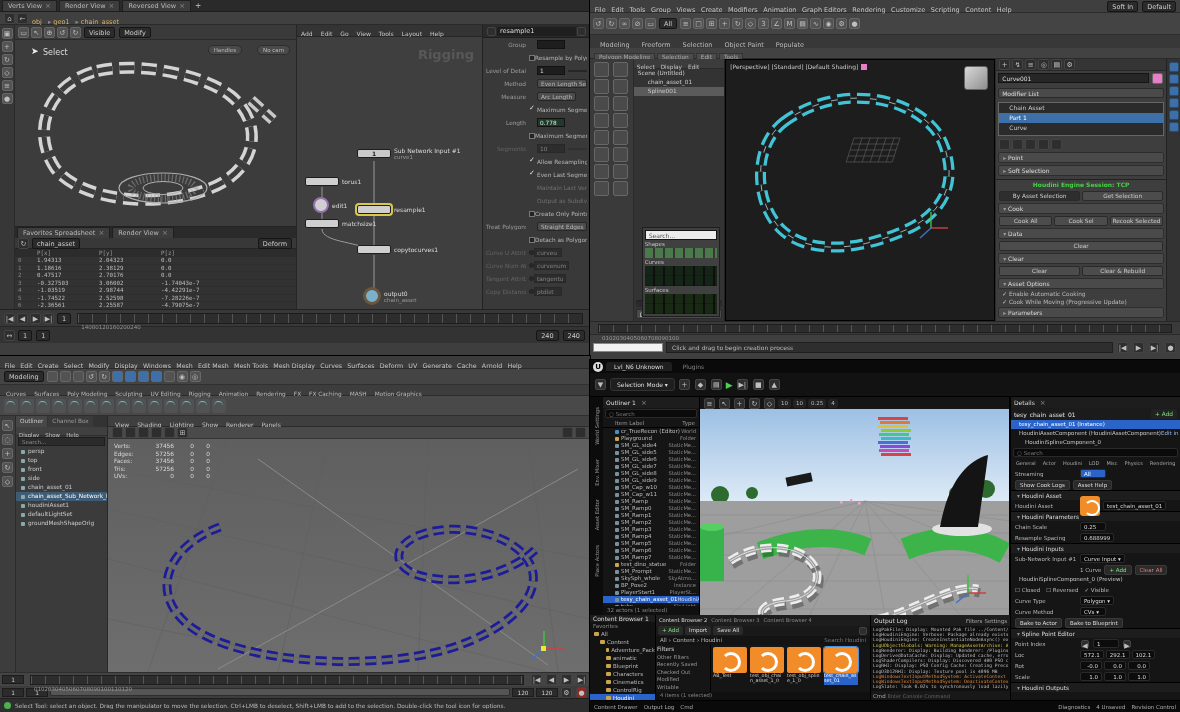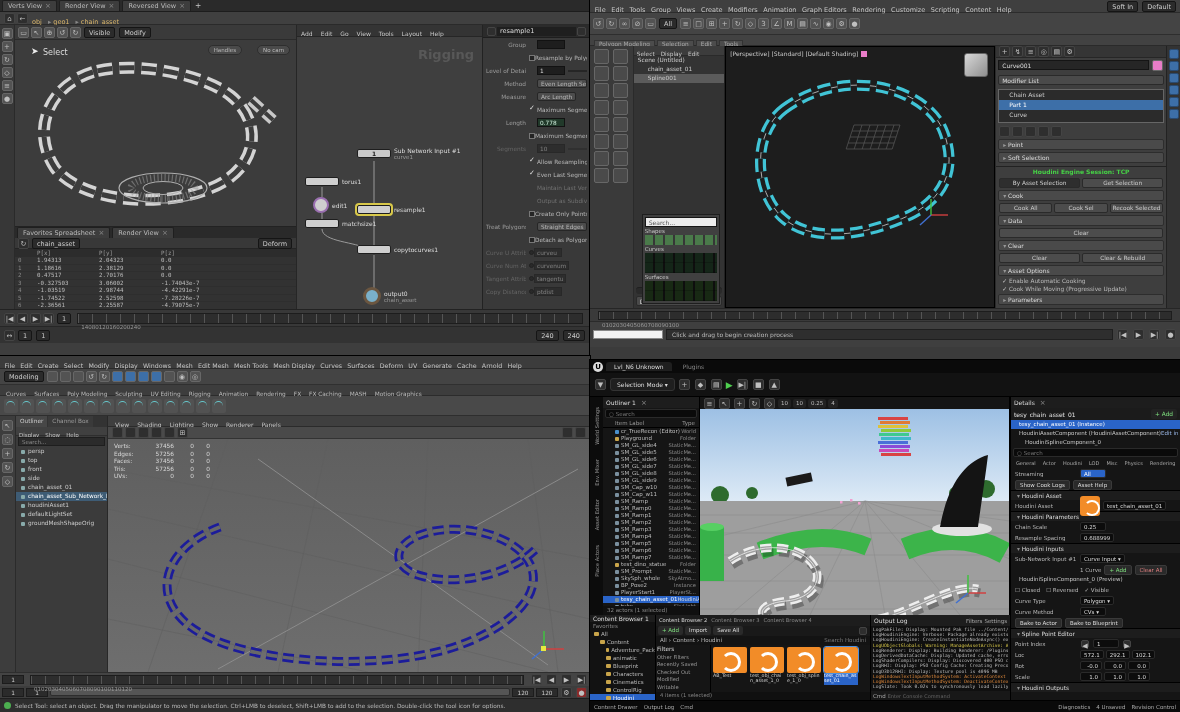--- a/index.html
+++ b/index.html
@@ -583,20 +583,23 @@
     <span class="ic">◇</span>
     <span class="ic">3</span>
     <span class="ic">∠</span>
     <span class="ic">M</span>
     <span class="ic">▤</span>
     <span class="ic">∿</span>
     <span class="ic">◉</span>
     <span class="ic">⚙</span>
     <span class="ic">●</span>
   </div>
+  <div class="mx-ribbon row">
+    <span><span class="rtab">Modeling</span><span class="rtab">Freeform</span><span class="rtab">Selection</span><span class="rtab">Object Paint</span><span class="rtab">Populate</span></span>
+  </div>
   <div class="mx-ribbon2 row">
     <span><span class="rsub">Polygon Modeling</span><span class="rsub">Selection</span><span class="rsub">Edit</span><span class="rsub">Tools</span></span>
   </div>
   <div class="mx-body">
     <div class="mx-tools">
       <span class="ic"></span>
         <span class="ic"></span>
       <span class="ic"></span>
         <span class="ic"></span>
       <span class="ic"></span>

